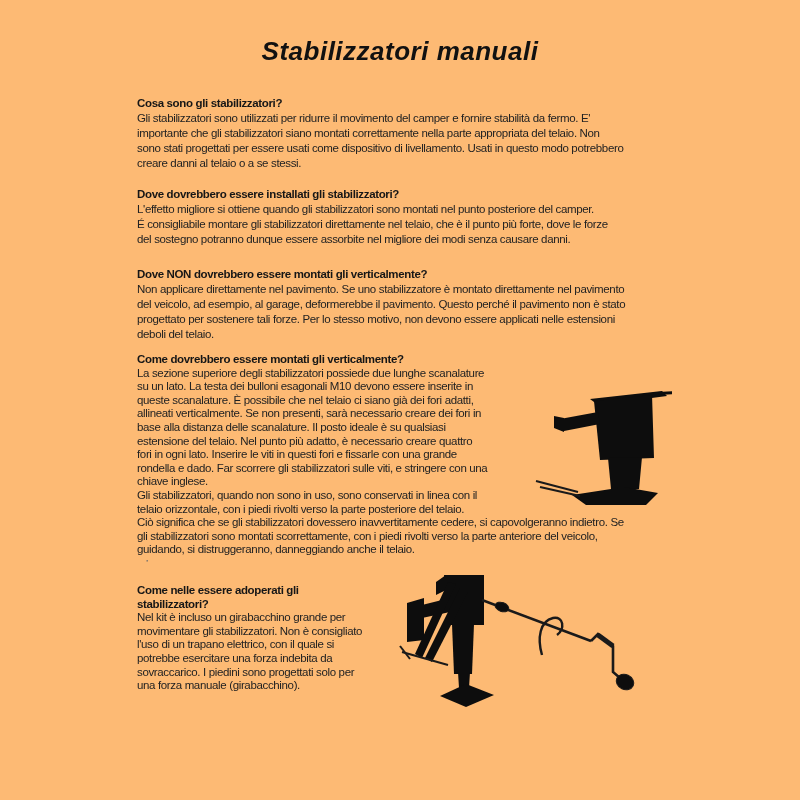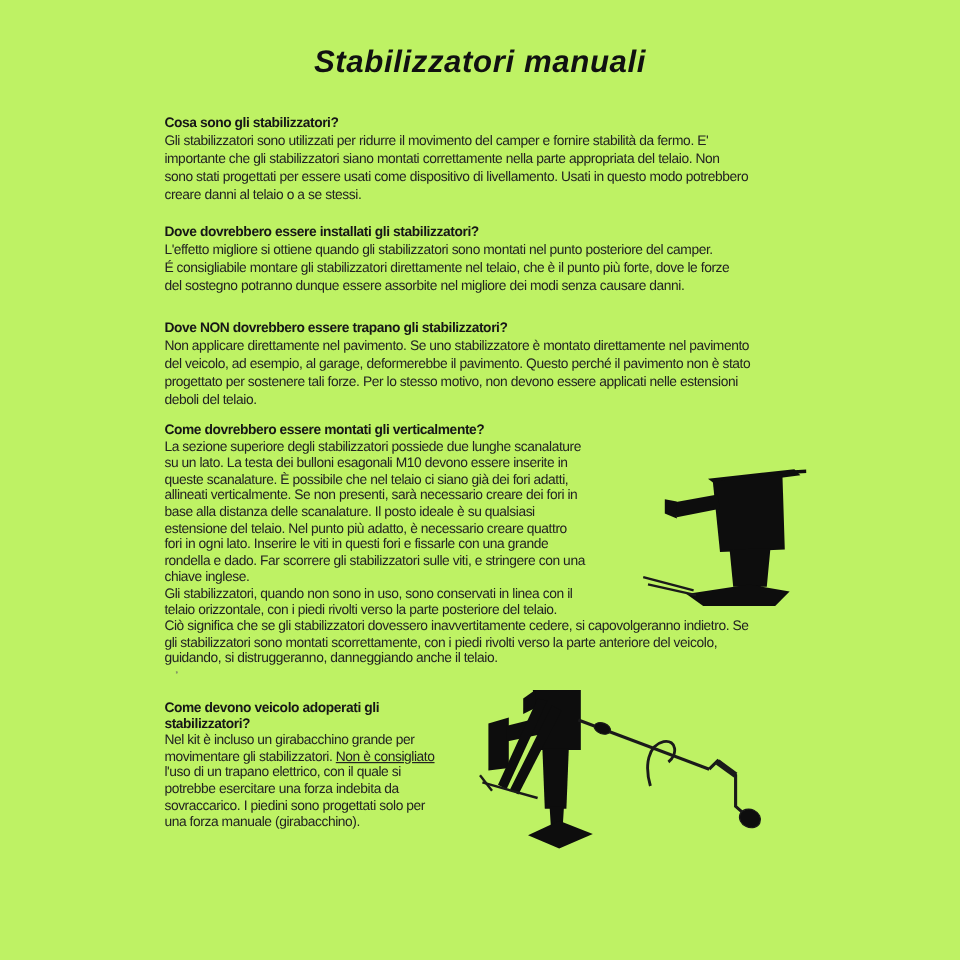--- a/index.html
+++ b/index.html
@@ -4,21 +4,21 @@
 <style>
   html,body { margin:0; padding:0; }
   body {
     background:#e8e8e8;
     font-family:"Liberation Sans", sans-serif;
   }
   .page {
     position:relative;
     width:800px; height:800px;
     margin:0 auto;
-    background:#bef264;
+    background:#fdba74;
     color:#1d1d1d;
     overflow:hidden;
   }
   .doc-title {
     position:absolute;
     top:36px; left:0; width:800px;
     text-align:center;
     font-size:26px;
     font-weight:bold;
     font-style:italic;
@@ -35,21 +35,21 @@
   .section .heading {
     font-weight:bold;
     white-space:pre-line;
     color:#161616;
   }
   .section .para {
     white-space:pre-line;
   }
   .lh-a { line-height:15px; }
   .lh-b { line-height:13.6px; }
-  .u { text-decoration:underline; }
+  .u { }
   .figure { position:absolute; }
   .artifact-mark {
     position:absolute;
     left:146px; top:558px;
     font-size:8px;
     color:#6a6a6a;
     letter-spacing:-1px;
   }
 </style>
 </head>
@@ -68,21 +68,21 @@
 
   <div class="section lh-a" style="top:96px; width:580px;">
     <div class="heading">Cosa sono gli stabilizzatori?</div>
     <div class="para">Gli stabilizzatori sono utilizzati per ridurre il movimento del camper e fornire stabilità da fermo. E'
 importante che gli stabilizzatori siano montati correttamente nella parte appropriata del telaio. Non
 sono stati progettati per essere usati come dispositivo di livellamento. Usati in questo modo potrebbero
 creare danni al telaio o a se stessi.</div>
   </div>
 
   <div class="section lh-a" style="top:267px; width:580px;">
-    <div class="heading">Dove NON dovrebbero essere trapano gli stabilizzatori?</div>
+    <div class="heading">Dove NON dovrebbero essere montati gli verticalmente?</div>
     <div class="para">Non applicare direttamente nel pavimento. Se uno stabilizzatore è montato direttamente nel pavimento
 del veicolo, ad esempio, al garage, deformerebbe il pavimento. Questo perché il pavimento non è stato
 progettato per sostenere tali forze. Per lo stesso motivo, non devono essere applicati nelle estensioni
 deboli del telaio.</div>
   </div>
 
   <div class="section lh-b" style="top:353px; width:580px;">
     <div class="heading">Come dovrebbero essere montati gli verticalmente?</div>
     <div class="para">La sezione superiore degli stabilizzatori possiede due lunghe scanalature
 su un lato. La testa dei bulloni esagonali M10 devono essere inserite in
@@ -96,21 +96,21 @@
     <div class="para">Gli stabilizzatori, quando non sono in uso, sono conservati in linea con il
 telaio orizzontale, con i piedi rivolti verso la parte posteriore del telaio.
 Ciò significa che se gli stabilizzatori dovessero inavvertitamente cedere, si capovolgeranno indietro. Se
 gli stabilizzatori sono montati scorrettamente, con i piedi rivolti verso la parte anteriore del veicolo,
 guidando, si distruggeranno, danneggiando anche il telaio.</div>
   </div>
 
   <div class="artifact-mark">’’</div>
 
   <div class="section lh-b" style="top:584px; width:270px;">
-    <div class="heading">Come devono veicolo adoperati gli
+    <div class="heading">Come nelle essere adoperati gli
 stabilizzatori?</div>
     <div class="para"><span>Nel kit è incluso un girabacchino grande per
 movimentare gli stabilizzatori. </span><span class="u">Non è consigliato</span><span>
 l'uso di un trapano elettrico, con il quale si
 potrebbe esercitare una forza indebita da
 sovraccarico. I piedini sono progettati solo per
 una forza manuale (girabacchino).</span></div>
   </div>
 
   <div class="figure" style="top:362px; left:512px; width:160px; height:148px;">

